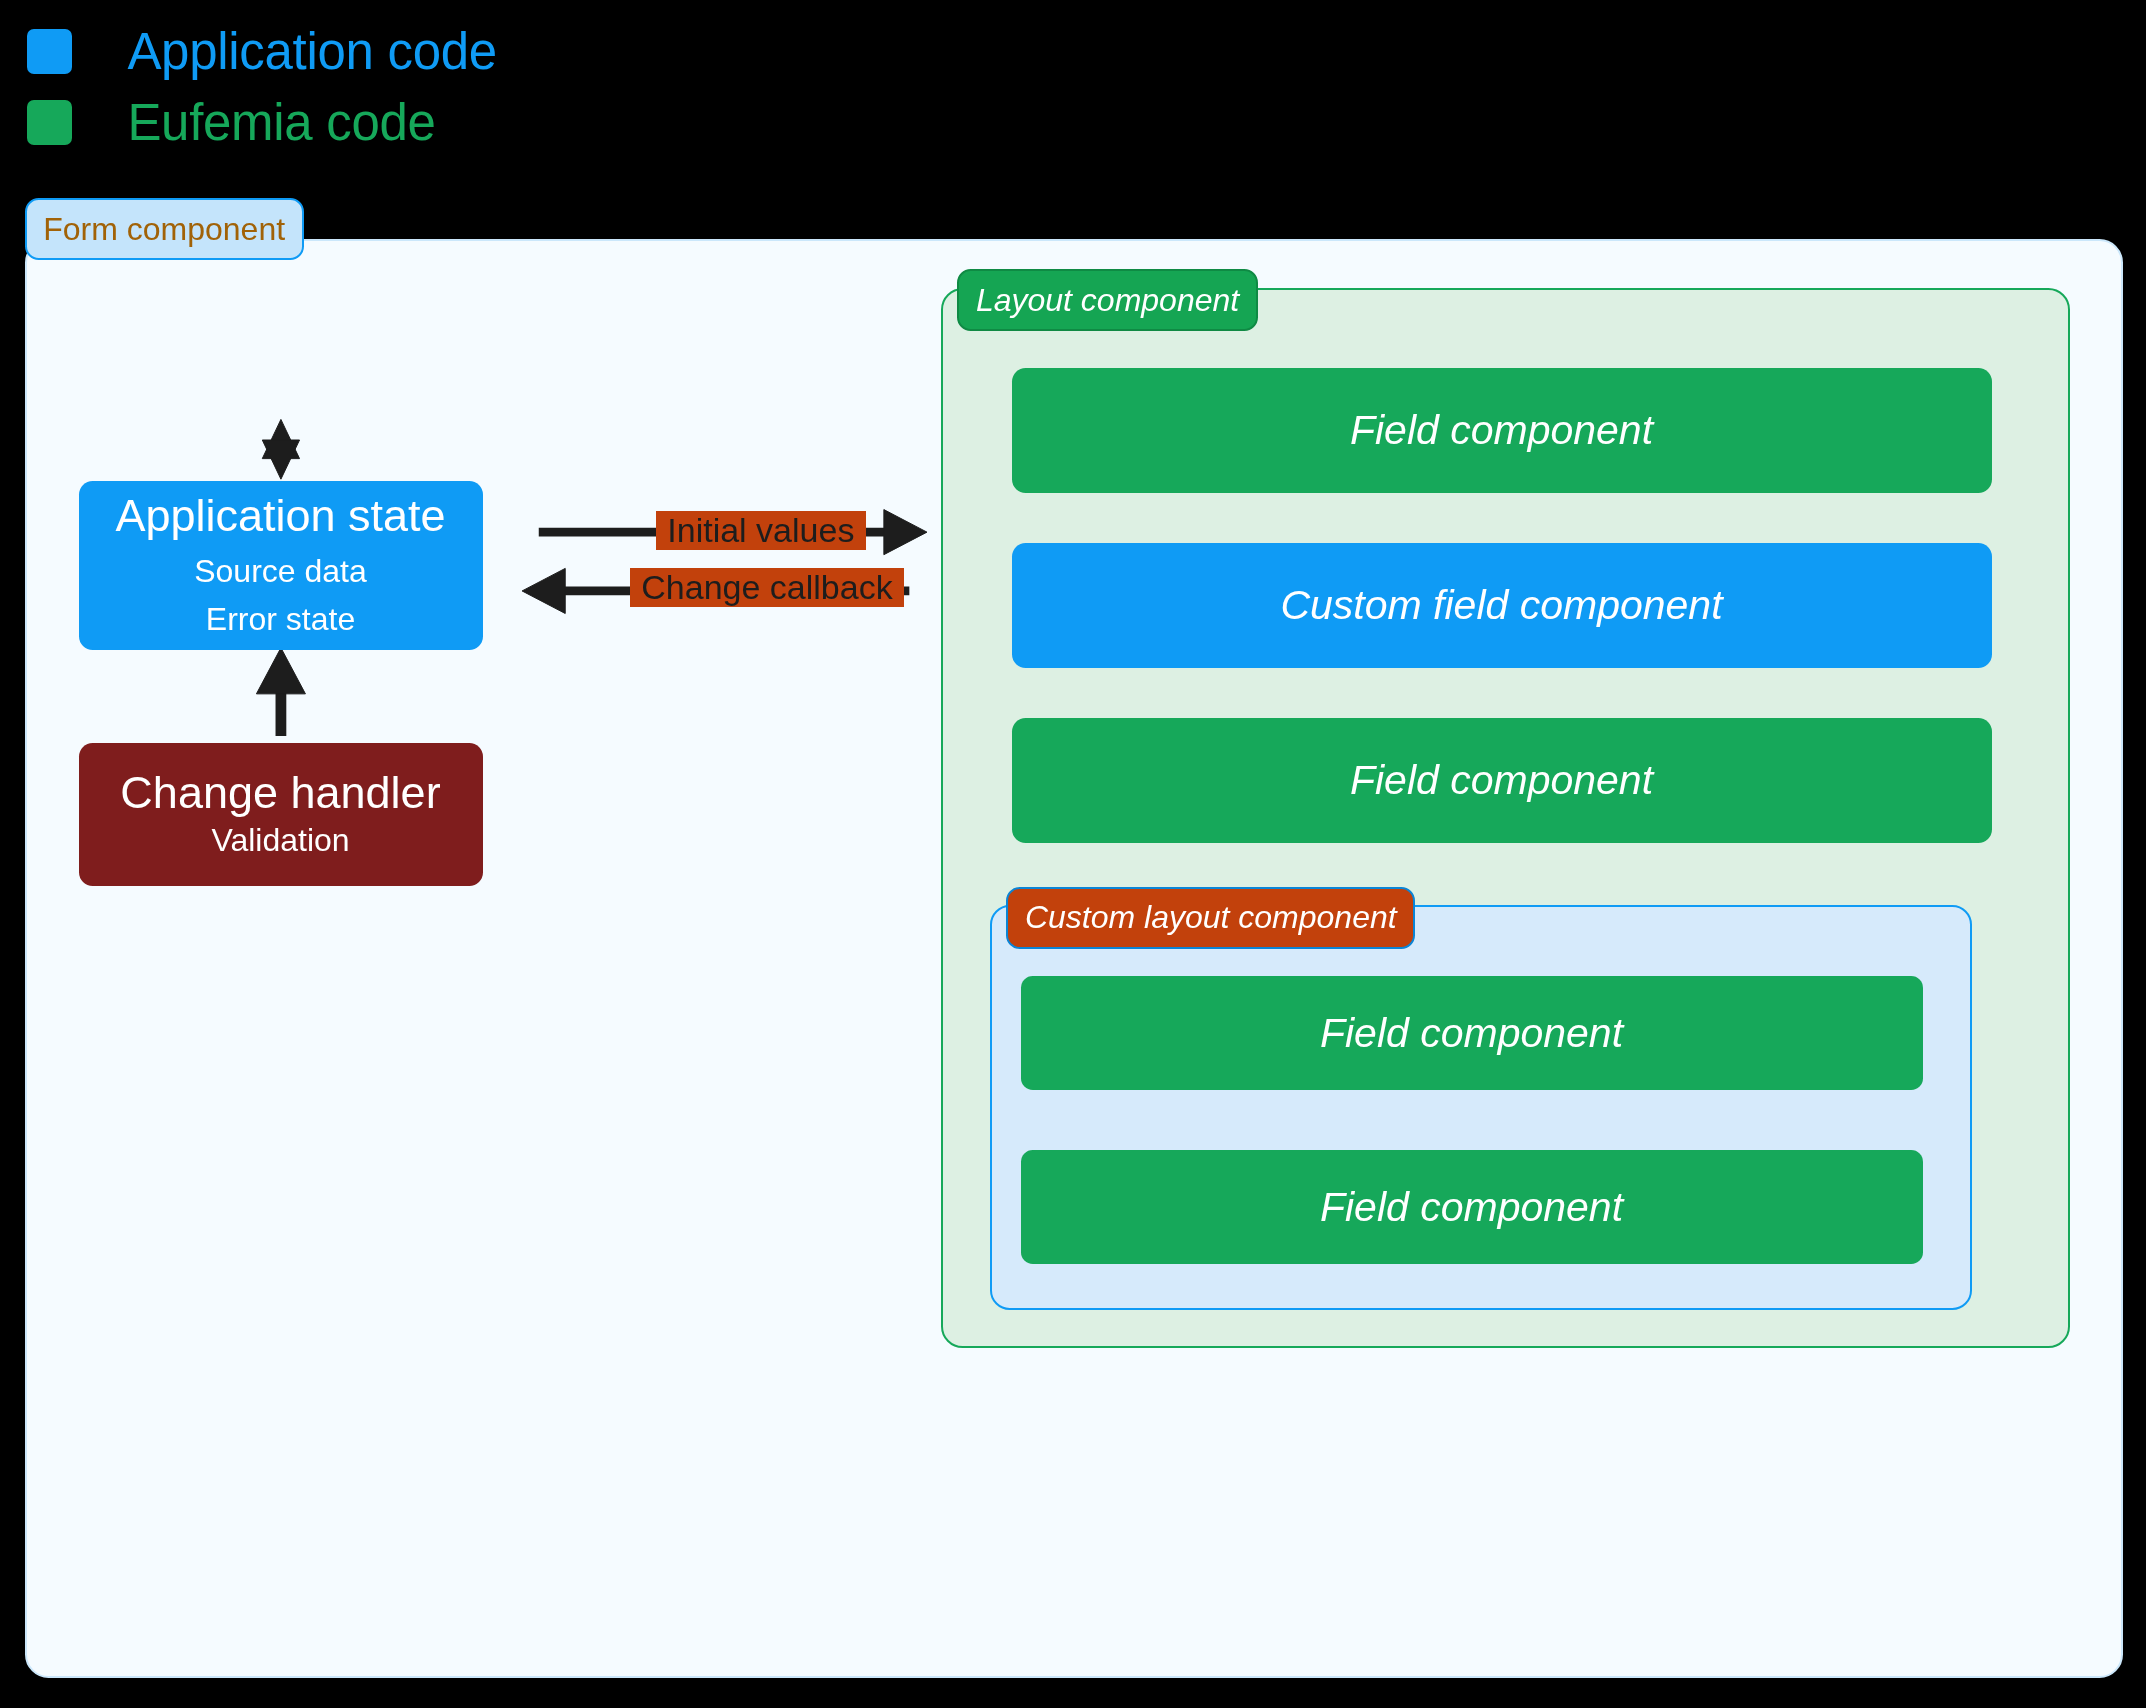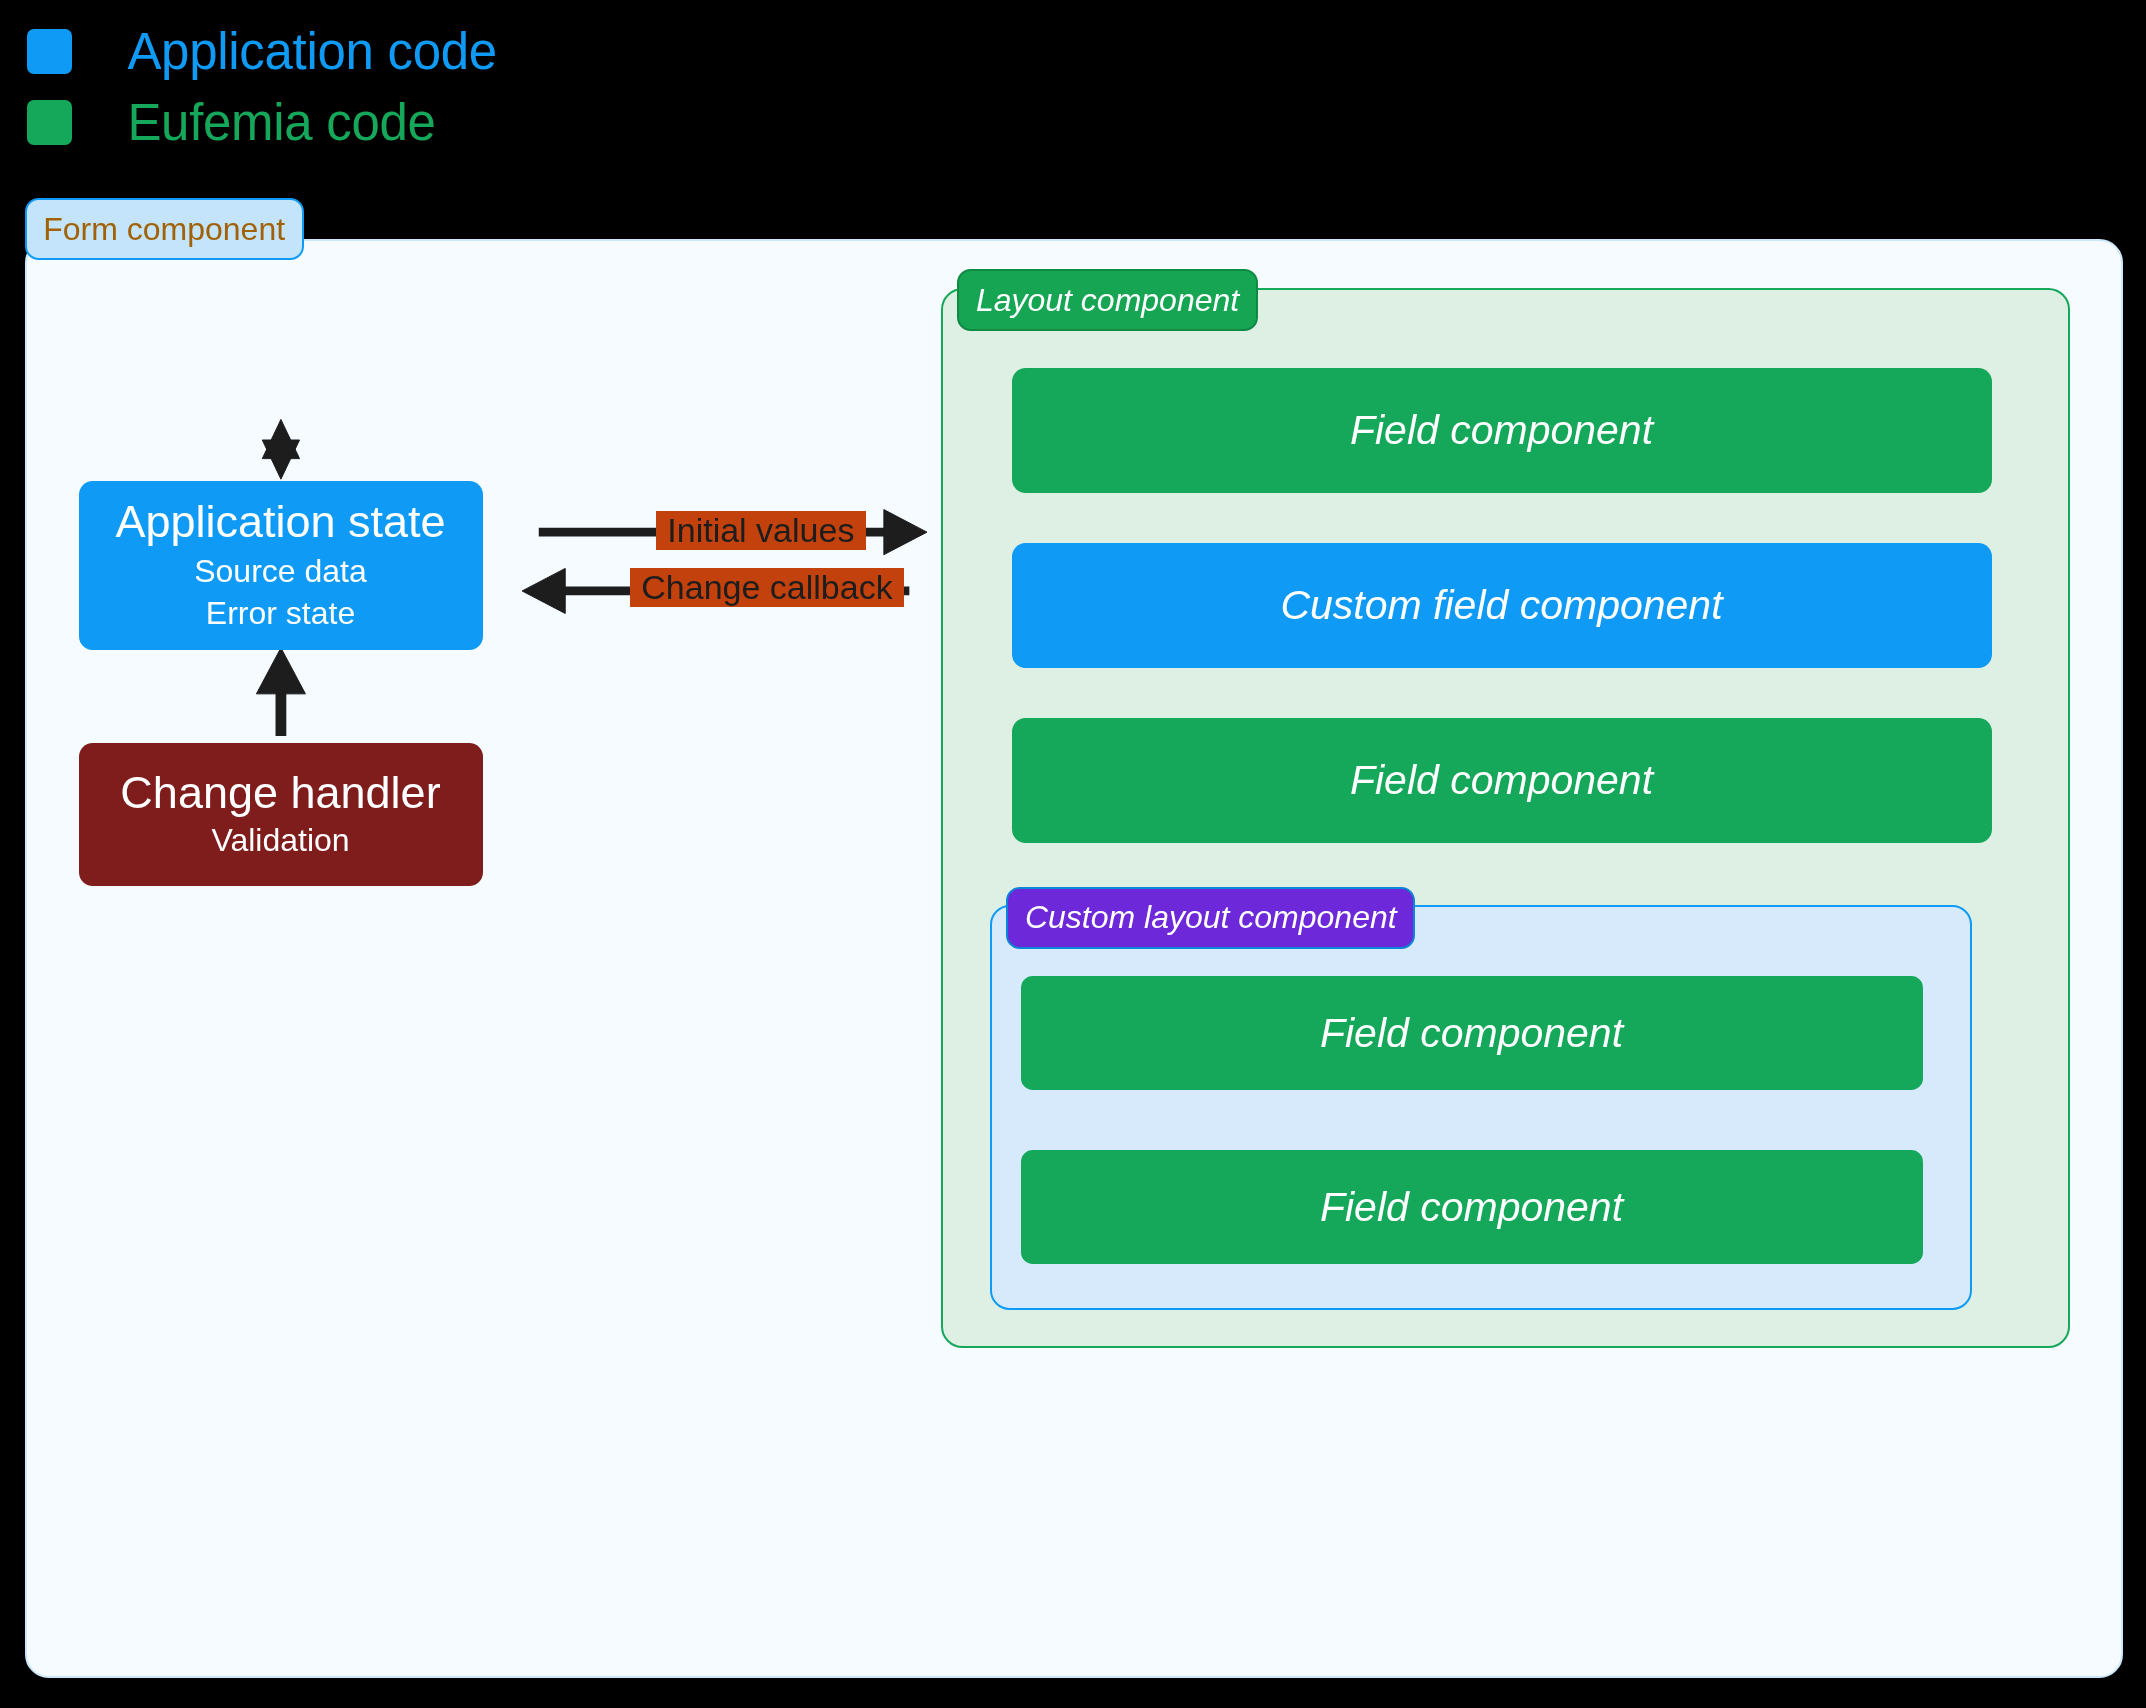--- a/index.html
+++ b/index.html
@@ -108,20 +108,21 @@
     background: #e6e4e4;
     color: #353535;
   }
   #node-appstate {
     left: 52px;
     top: 240px;
     width: 404px;
     height: 169px;
     background: #0f9bf5;
     color: #ffffff;
+    gap: 6px;
   }
   #node-appstate .node-title { margin-bottom: 3.9px; }
   #node-changehandler {
     left: 52px;
     top: 502px;
     width: 404px;
     height: 143px;
     background: #7f1d1d;
     color: #ffffff;
     align-items: center;
@@ -203,21 +204,21 @@
   #custom-layout-wrapper {
     position: absolute;
     left: 47px;
     top: 597px;
     width: 982px;
     height: 423px;
   }
   #custom-layout-badge {
     left: 16.7px;
     top: 0px;
-    background: #6d28d9;
+    background: #c2410c;
     border: 2.9px solid #0b85d6;
     color: #ffffff;
   }
   #custom-layout-panel {
     position: absolute;
     left: 0px;
     top: 18.6px;
     width: 982px;
     height: 405px;
     background: #d6eafb;

